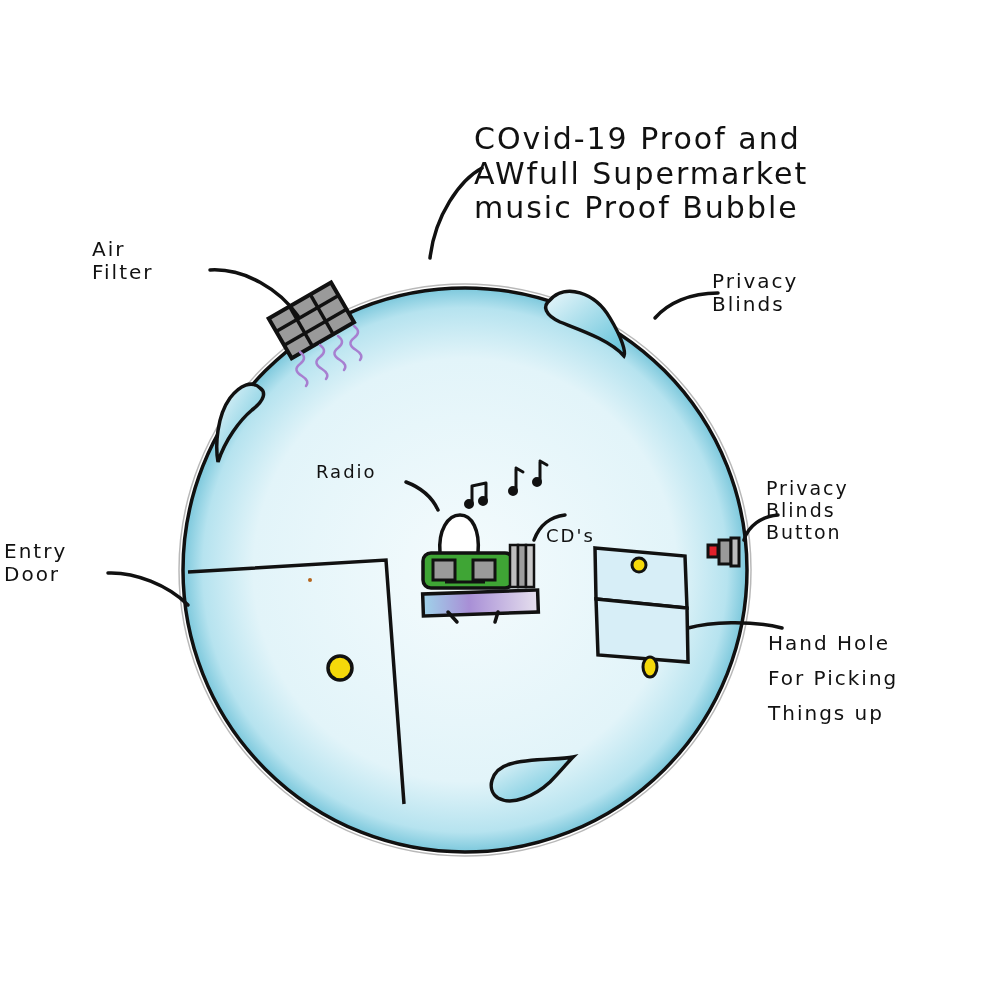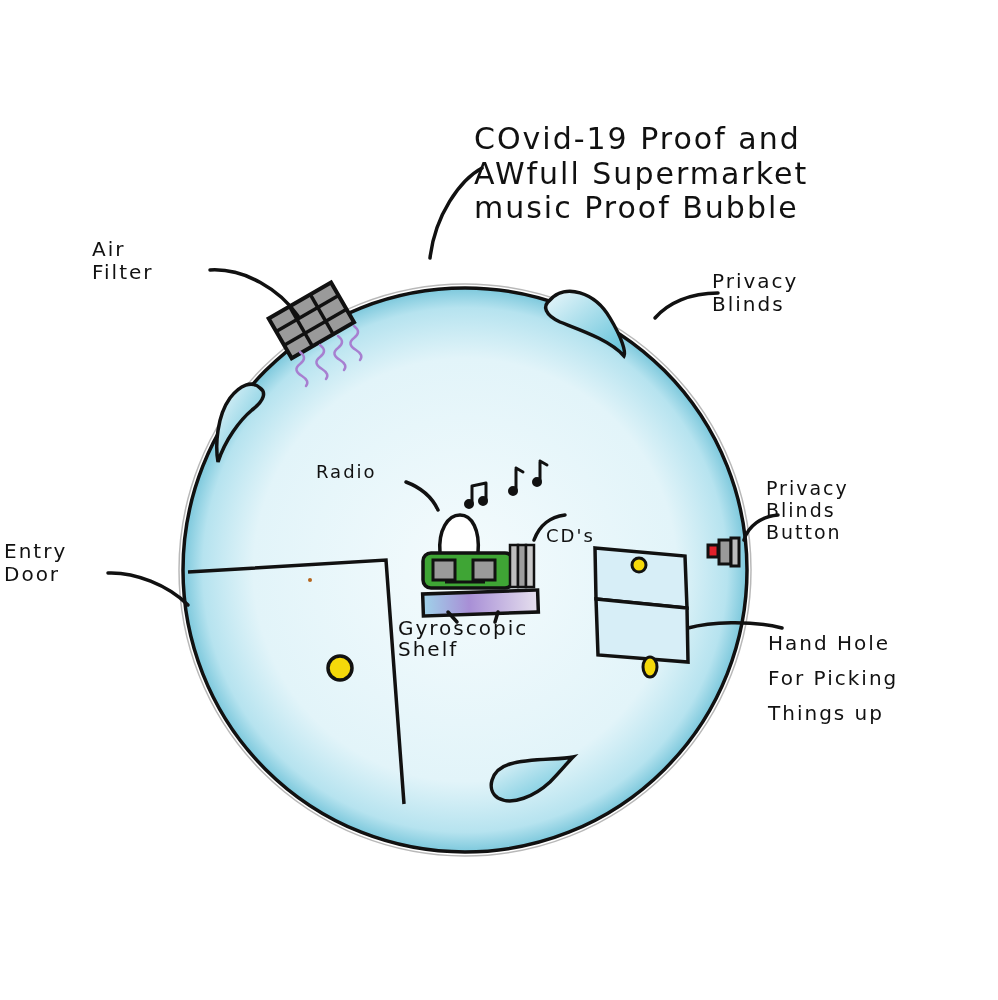--- a/index.html
+++ b/index.html
@@ -126,22 +126,20 @@
   
   <div class="label big" style="left:474px; top:122px;">COvid-19 Proof and
 AWfull Supermarket
 music Proof Bubble</div>
   <div class="label mid" style="left:92px; top:238px;">Air
 Filter</div>
   <div class="label mid" style="left:712px; top:270px;">Privacy
 Blinds</div>
   <div class="label small" style="left:316px; top:462px;">Radio</div>
   <div class="label small" style="left:546px; top:494px;margin-top:32px;">CD's</div>
-  <div class="label mid" style="left:398px; top:618px; line-height:1.05;">Gyroscopic
-Shelf</div>
   <div class="label tiny" style="left:766px; top:478px; line-height:1.15;">Privacy
 Blinds
 Button</div>
   <div class="label mid" style="left:4px; top:540px;">Entry
 Door</div>
   <div class="label mid" style="left:768px; top:582px; line-height:1.75;margin-top:44px;">Hand Hole
 For Picking
 Things up</div>
 </div>
 

